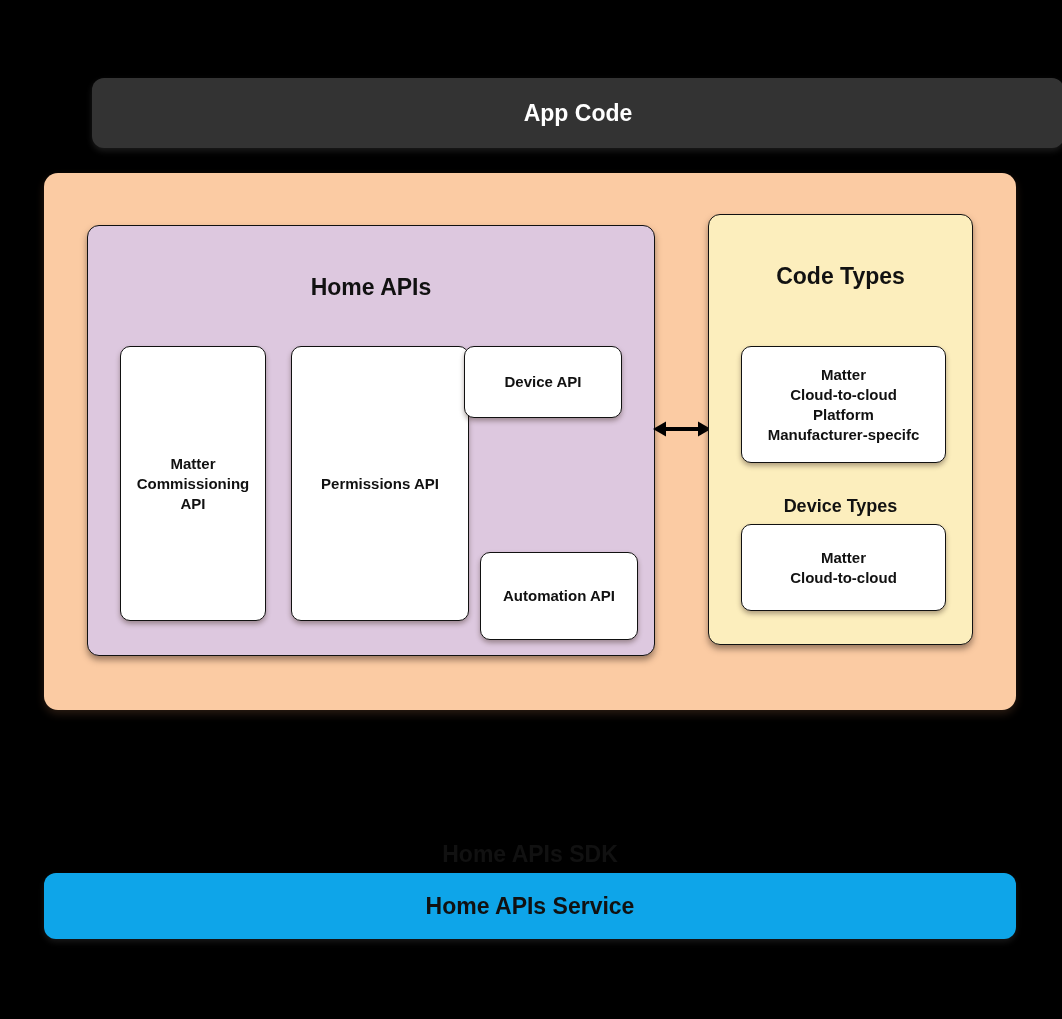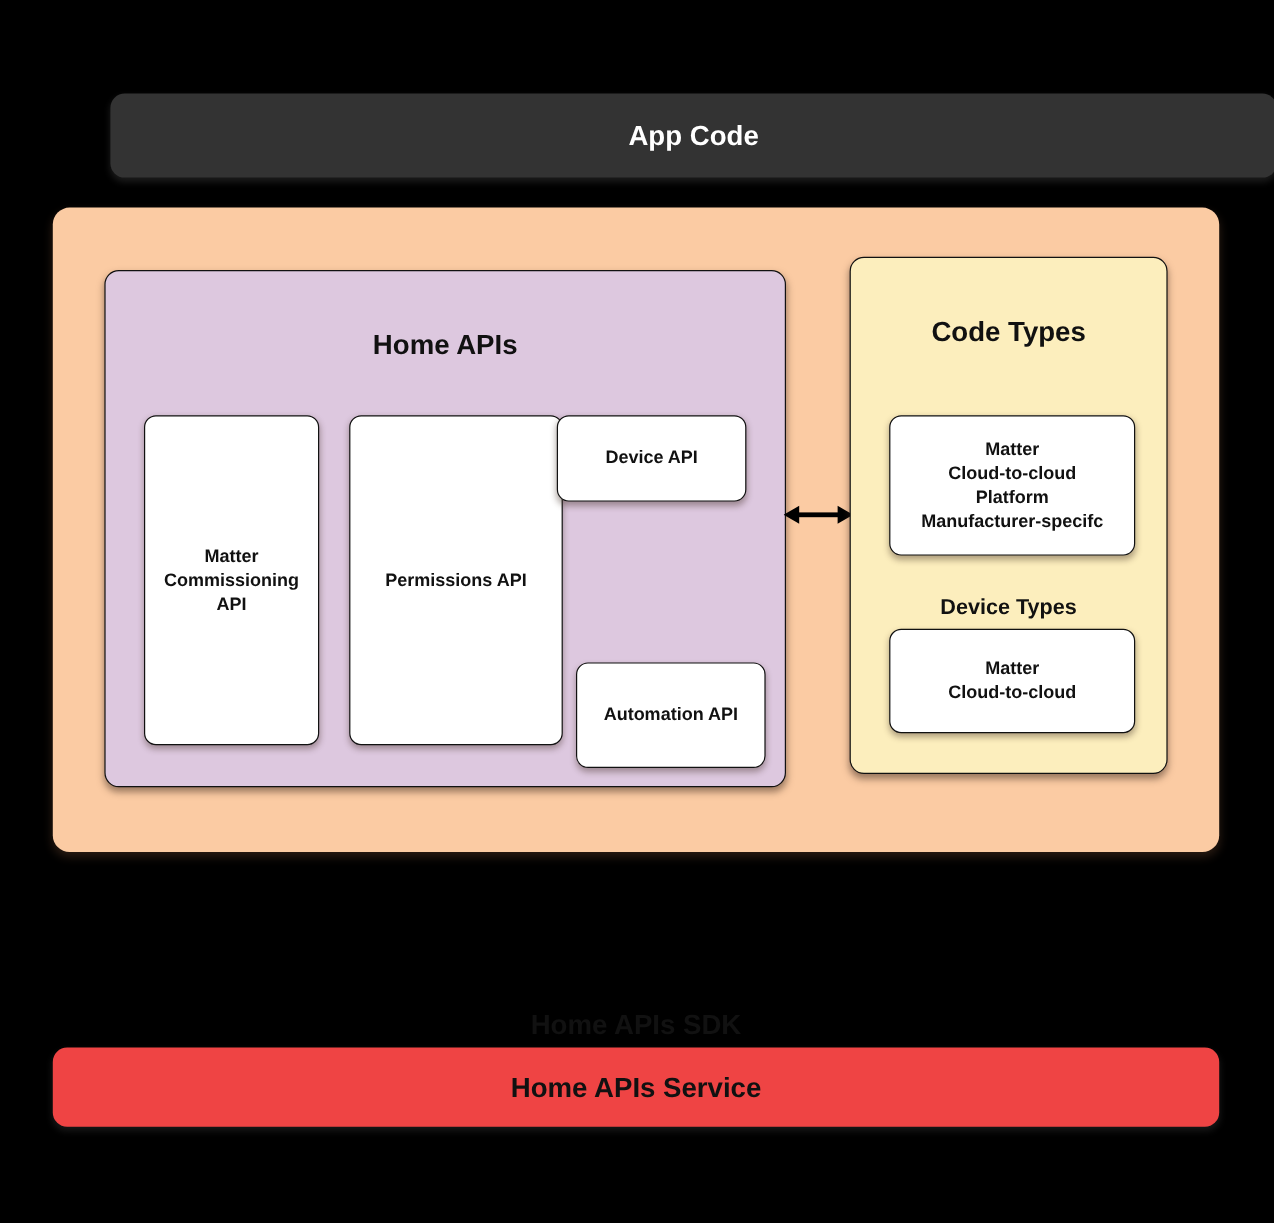--- a/index.html
+++ b/index.html
@@ -91,21 +91,21 @@
 
   
   .arrow-wrap {
     left: 608px; top: 244px; width: 60px; height: 24px;
     display: flex; align-items: center; justify-content: center;
   }
 
   
   .service-bar {
     left: 44px; top: 873px; width: 972px; height: 66px;
-    background: #ef4444;
+    background: #0ea5e9;
     border-radius: 12px;
     color: #111111;
     font-size: 23px; font-weight: bold;
     box-shadow: 0 3px 6px rgba(80,80,80,0.3);
   }
 </style>
 </head>
 <body>
 
 <div class="abs center-flex app-code-bar">

